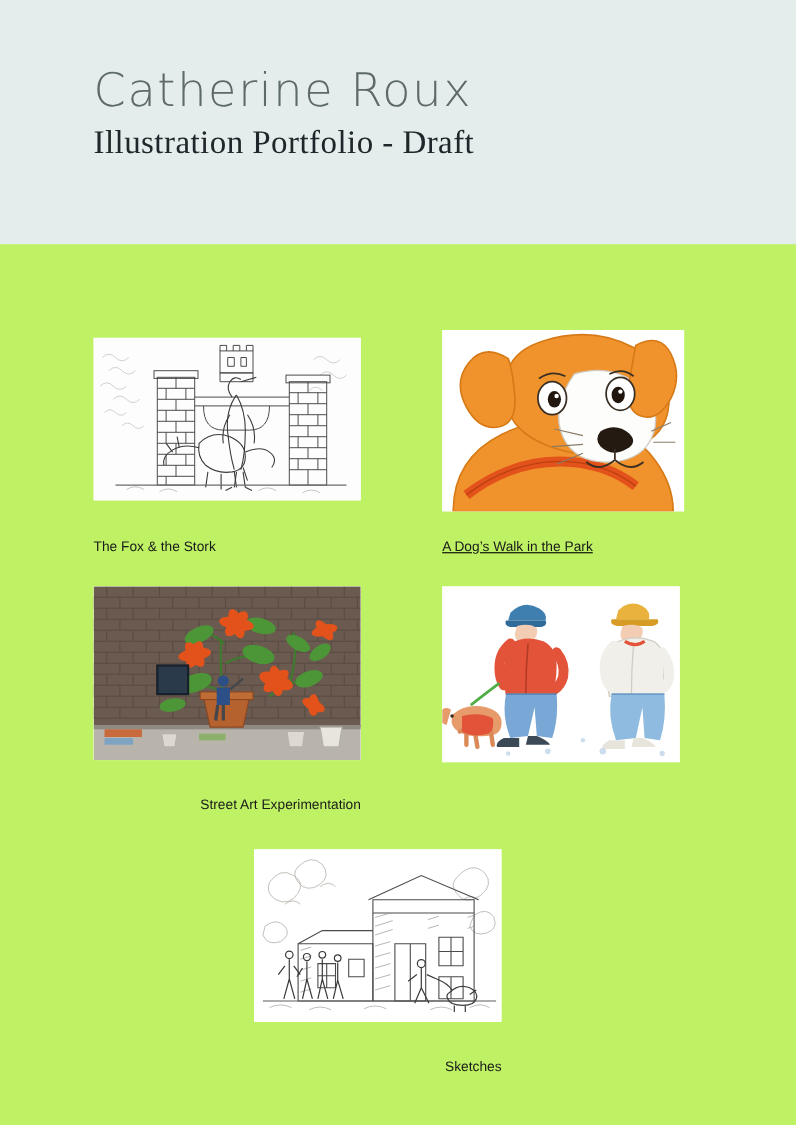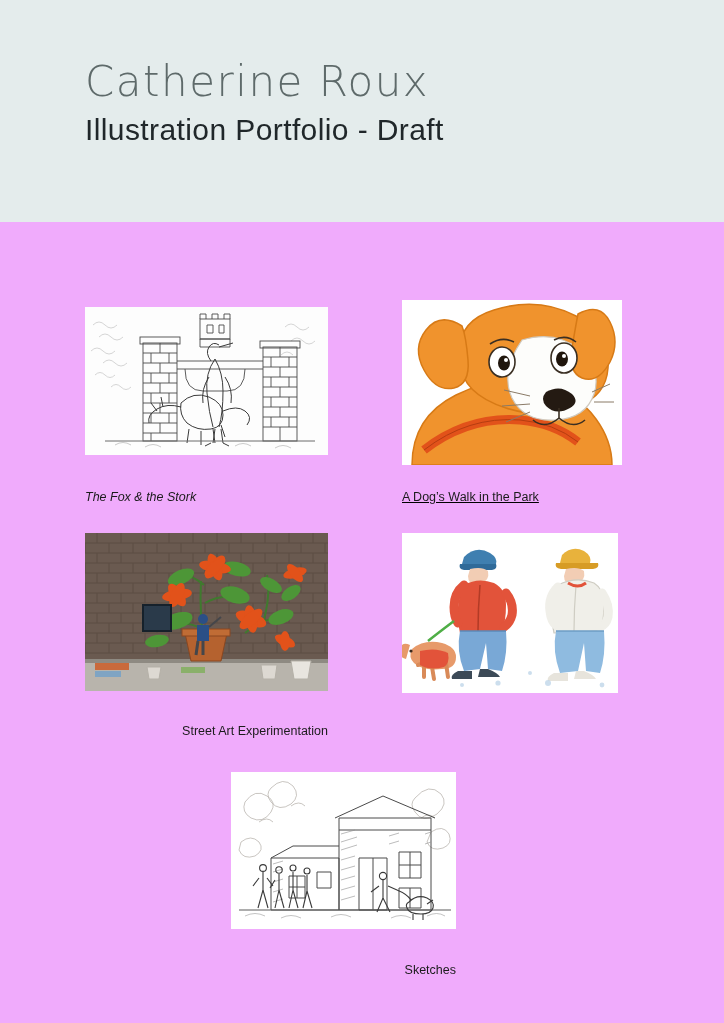--- a/index.html
+++ b/index.html
@@ -8,21 +8,21 @@
     padding: 0;
     width: 724px;
     height: 1023px;
     background: #ffffff;
     font-family: "Liberation Sans", sans-serif;
   }
   #page {
     position: relative;
     width: 724px;
     height: 1023px;
-    background: #f0abfc;
+    background: #bef264;
     overflow: hidden;
   }
 
   
   #header-band {
     position: absolute;
     left: 0; top: 0;
     width: 724px;
     height: 222px;
     background: #e4ecec;
@@ -39,40 +39,40 @@
     white-space: nowrap;
   }
   #title-sub {
     position: absolute;
     left: 85px;
     top: 113px;
     font-size: 30px;
     font-weight: 400;
     letter-spacing: 0.4px;
     color: #20272a;
-    font-family: Liberation Sans, sans-serif;
+    font-family: Liberation Serif, serif;
     white-space: nowrap;
   }
 
   
   .thumb-item { position: absolute; }
   .thumb-frame {
     position: relative;
     overflow: hidden;
     background: #ffffff;
   }
   .caption {
     font-size: 12.5px;
     color: #1b1b1b;
     font-family: "Liberation Sans", sans-serif;
     white-space: nowrap;
   }
 
   
-  #item-fox   { left: 85px;  top: 307px; font-style: italic; }
+  #item-fox   { left: 85px;  top: 307px; }
   #item-dog   { left: 402px; top: 300px; text-decoration: underline; }
   #item-street{ left: 85px;  top: 533px; text-align: right; }
   #item-fash  { left: 402px; top: 533px; }
   #item-sketch{ left: 231px; top: 772px; }
 
   #item-fox   .thumb-frame { width: 243px; height: 148px; }
   #item-fox   .caption { margin-top: 35px; }
 
   #item-dog   .thumb-frame { width: 220px; height: 165px; }
   #item-dog   .caption { margin-top: 25px; }

